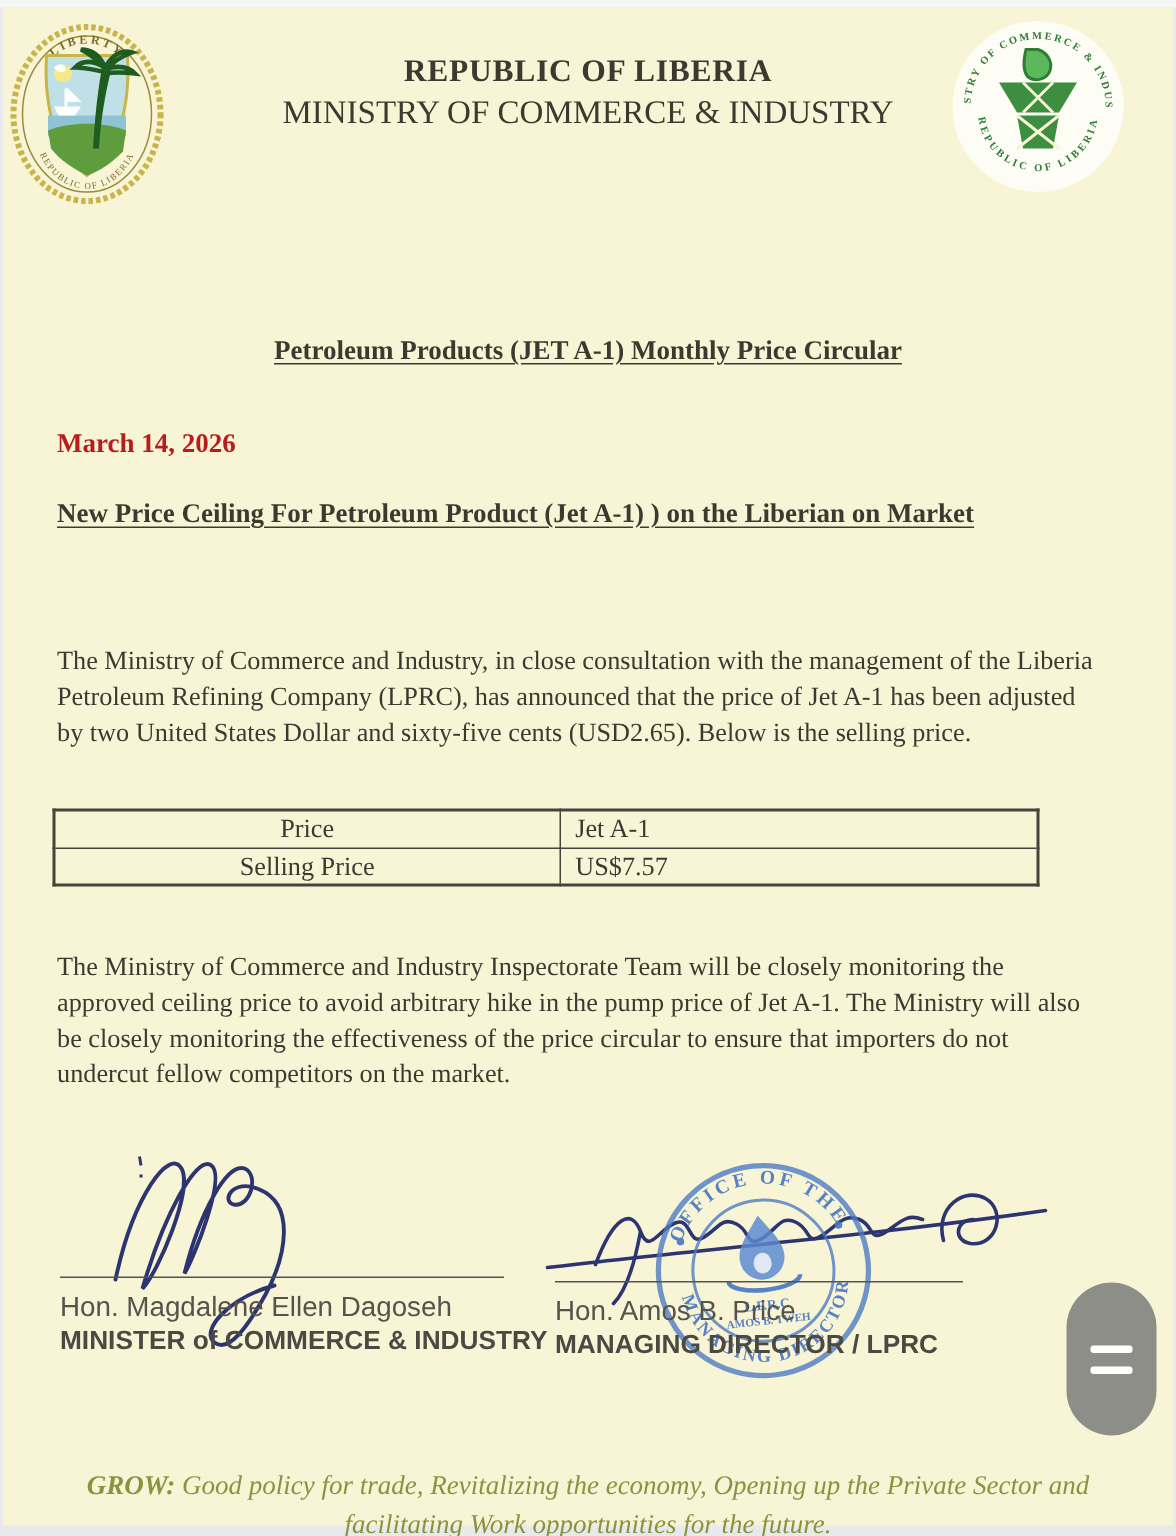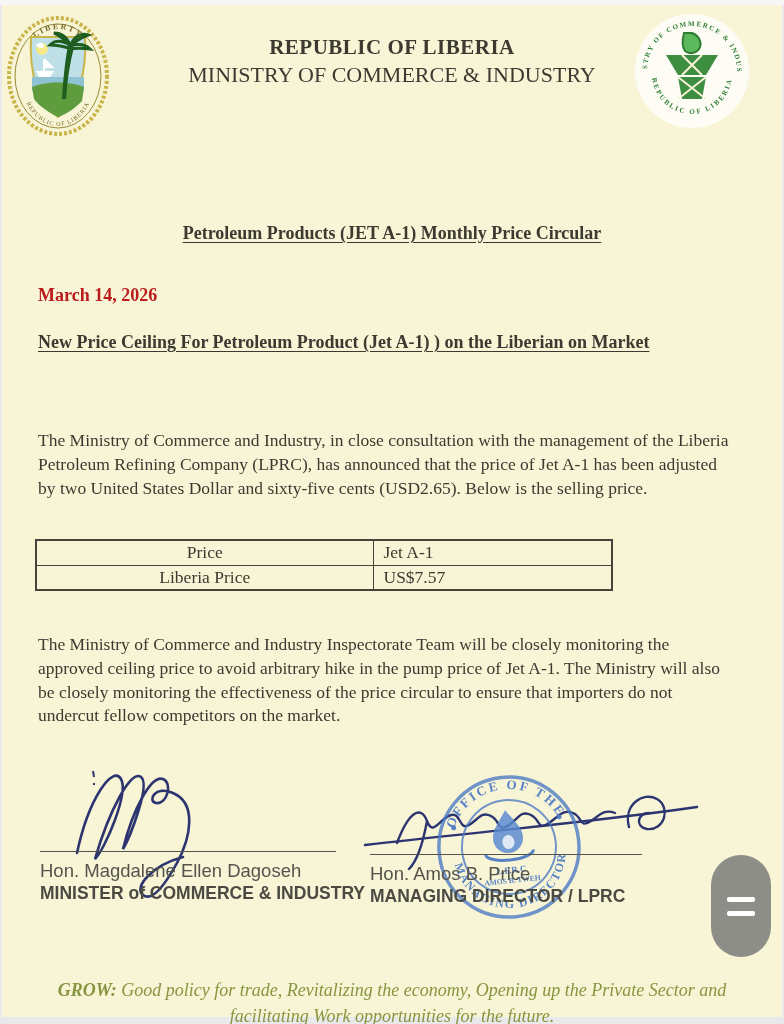--- a/index.html
+++ b/index.html
@@ -26,21 +26,21 @@
     color:#3c3a30; line-height:1.5; }
   .subject .u { text-decoration:underline; text-underline-offset:3px; }
   sup { font-size:11px; }
 
   
   .para { position:absolute; left:36px; width:692px; font-size:17.5px; line-height:1.36; color:#3c3a30; }
   .para1 { top:424px; }
   .para2 { top:628px; }
 
   
-  .price-table { position:absolute; left:33px; top:534px; width:578px; border-collapse:collapse; }
+  .price-table { position:absolute; left:33px; top:534px; width:658px; border-collapse:collapse; }
   .price-table td { border:1.5px solid #45443a; height:25px; font-size:17.5px; color:#3c3a30; }
   .price-table { border:2px solid #45443a; }
   .price-table td.c1 { width:337px; text-align:center; }
   .price-table td.c2 { padding-left:10px; }
 
   
   .sig-svg { position:absolute; pointer-events:none; }
   .sig-left-svg { left:55px; top:748px; }
   .sig-right-svg { left:355px; top:778px; }
   .stamp-svg { left:425px; top:755px; transform:rotate(-6deg); opacity:.92; }
@@ -133,21 +133,21 @@
 
     <div class="para para1">The Ministry of Commerce and Industry, in close consultation with the management of the Liberia Petroleum Refining Company (LPRC), has announced that the price of Jet A-1 has been adjusted by two United States Dollar and sixty-five cents (USD2.65). Below is the selling price.</div>
 
     <table class="price-table">
       <tbody>
           <tr>
         <td class="c1">Price</td>
         <td class="c2">Jet A-1</td>
       </tr>
       <tr>
-        <td class="c1">Liberia Price</td>
+        <td class="c1">Selling Price</td>
         <td class="c2">US$7.57</td>
       </tr>
     </tbody>
       </table>
 
     <div class="para para2">The Ministry of Commerce and Industry Inspectorate Team will be closely monitoring the approved ceiling price to avoid arbitrary hike in the pump price of Jet A-1. The Ministry will also be closely monitoring the effectiveness of the price circular to ensure that importers do not undercut fellow competitors on the market.</div>
 
     <svg class="sig-svg sig-left-svg" width="250" height="160" viewBox="0 0 250 160">
       <path d="M20,100 C32,44 56,12 64,26 C72,40 48,96 38,106 C52,58 74,16 84,24 C94,32 72,86 66,96 C76,56 94,22 106,26 C116,30 110,52 99,50 C90,48 98,32 116,40 C140,50 134,84 120,110 C110,128 96,150 86,142 C76,134 96,112 126,104" fill="none" stroke="#2c3570" stroke-width="2.6" stroke-linecap="round"></path>
       <path d="M36,18 l1,6 M37,30 l0,2" stroke="#2c3570" stroke-width="2" fill="none"></path>

